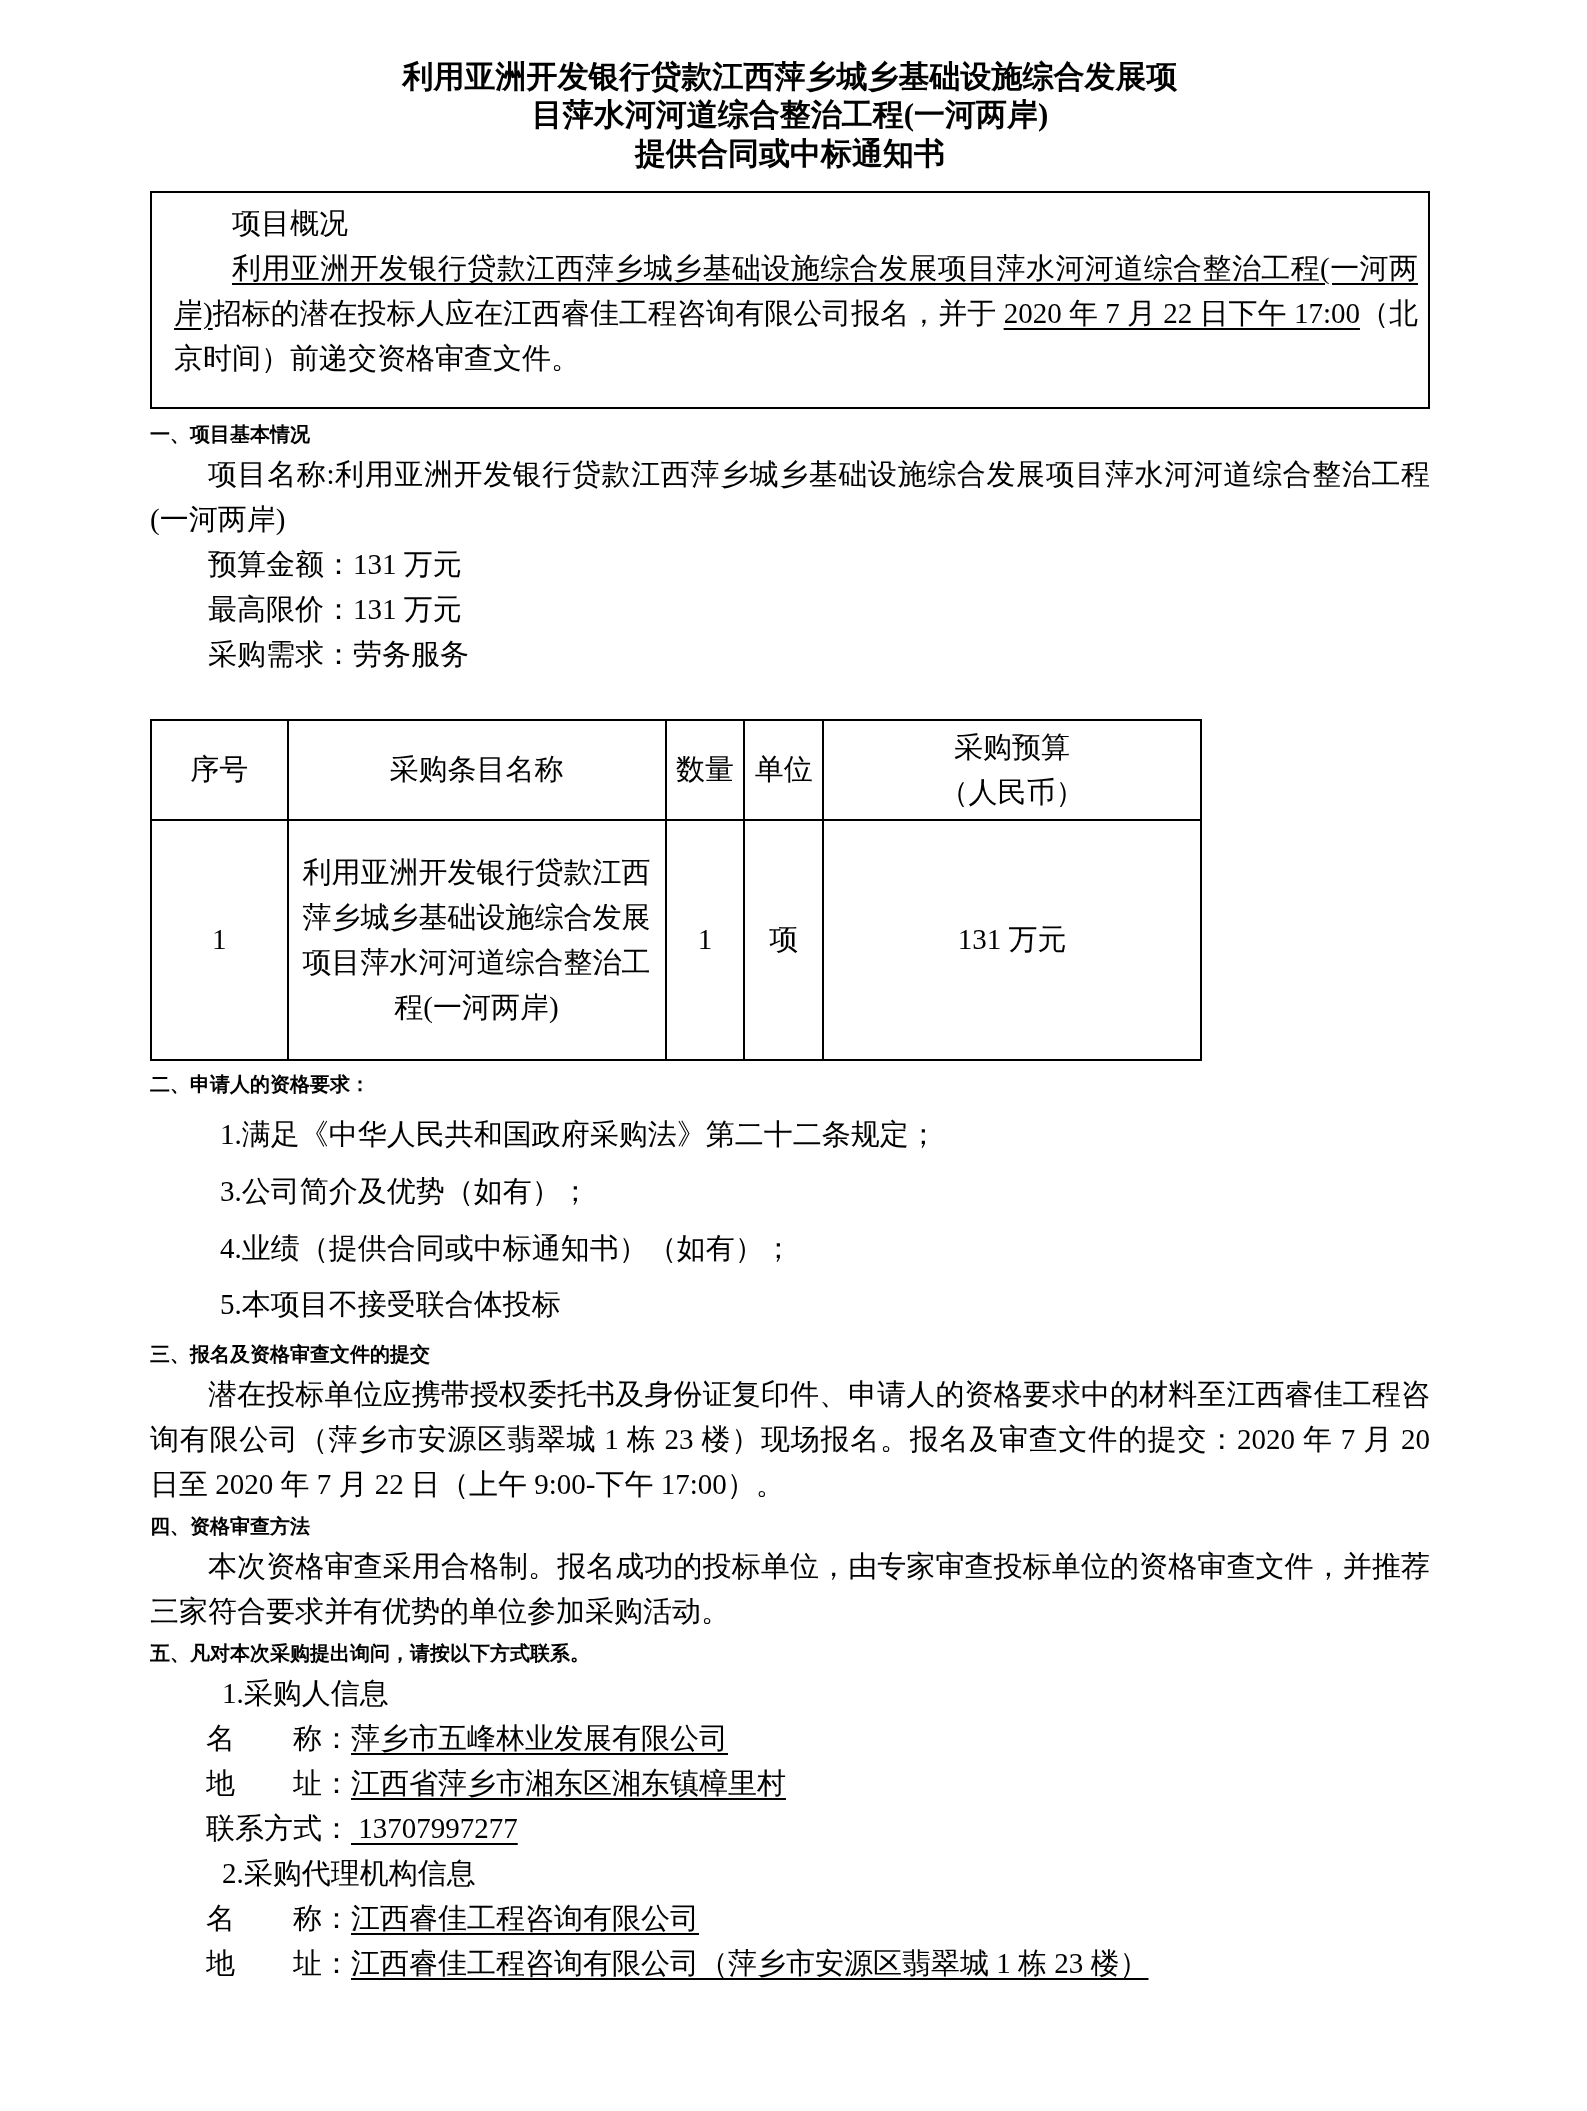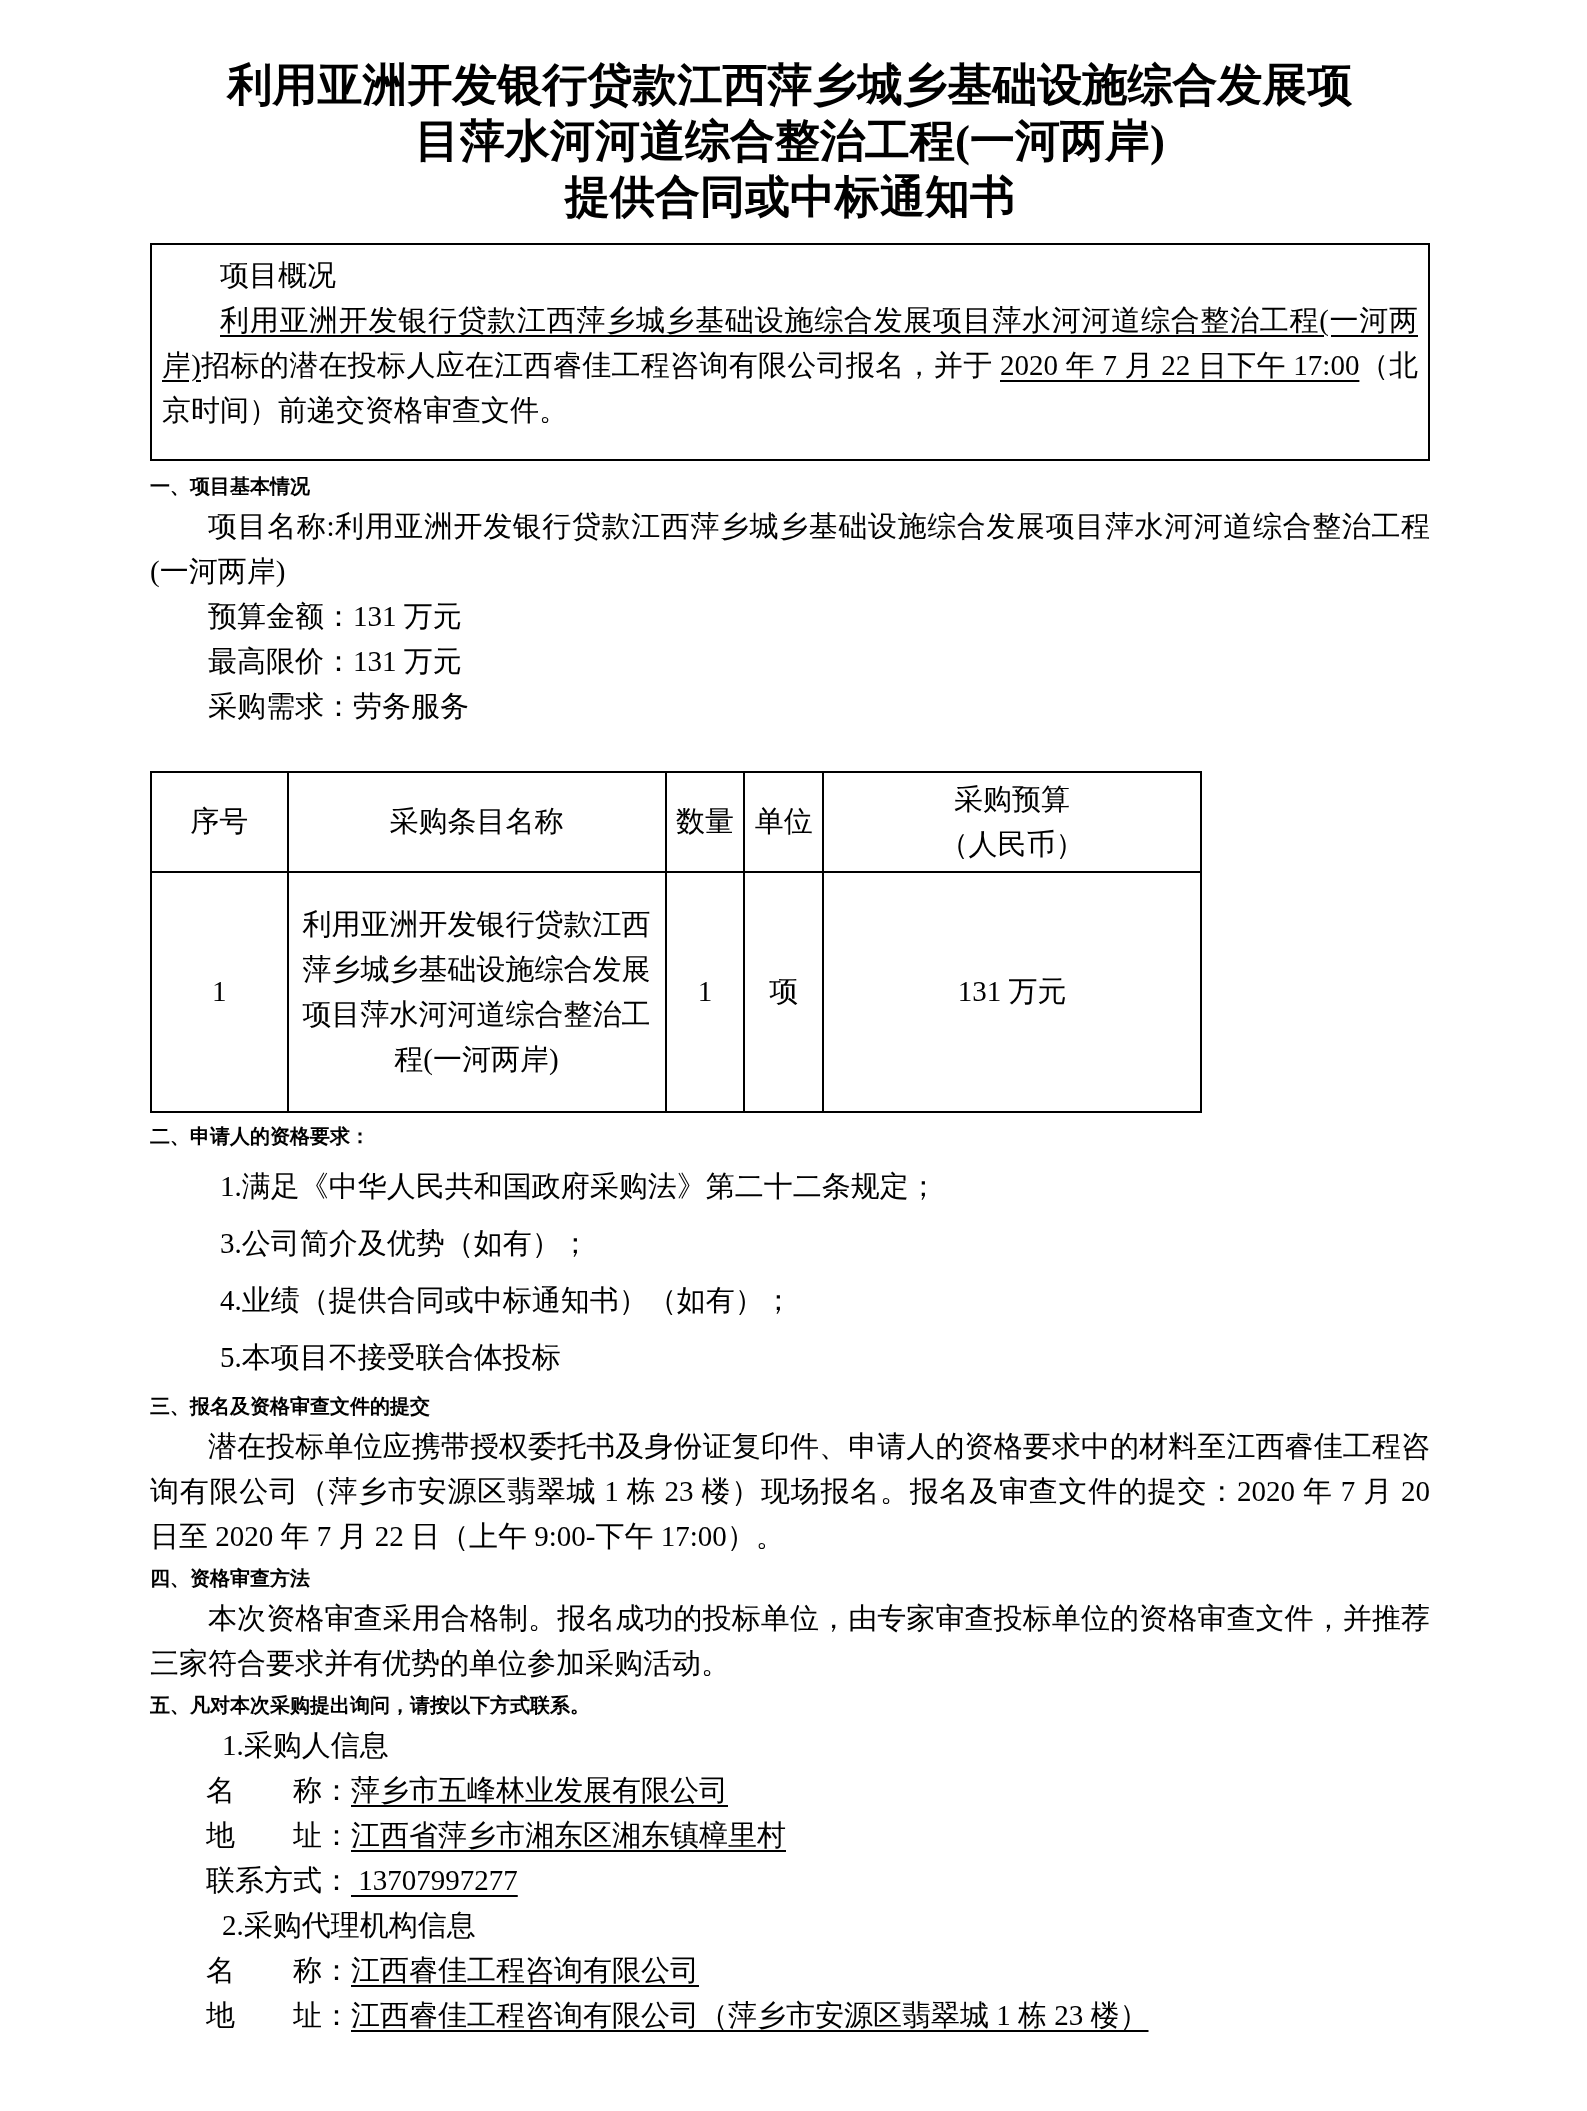--- a/index.html
+++ b/index.html
@@ -12,28 +12,28 @@
     font-size: 29px;
     line-height: 1.55;
     overflow: hidden;
     box-sizing: border-box;
     padding: 58px 0 0 150px;
   }
   .content { width: 1280px; }
   .doc-title {
     text-align: center;
     font-weight: bold;
-    font-size: 45px;
+    font-size: 31px;
     line-height: 1.24;
     margin: 0 0 18px 0;
   }
   .doc-title .tline { display: block; }
   .overview-box {
     border: 2px solid #000;
-    padding: 8px 10px 26px 10px;
+    padding: 8px 10px 26px 22px;
     margin: 0 0 10px 0;
   }
   .indent { text-indent: 2em; }
   .just { text-align: justify; }
   p { margin: 0; }
   .u { text-decoration: underline; text-underline-offset: 5px; }
   .sec-heading {
     font-family: "Liberation Sans", "DejaVu Sans", sans-serif;
     font-weight: bold;
     font-size: 20px;

